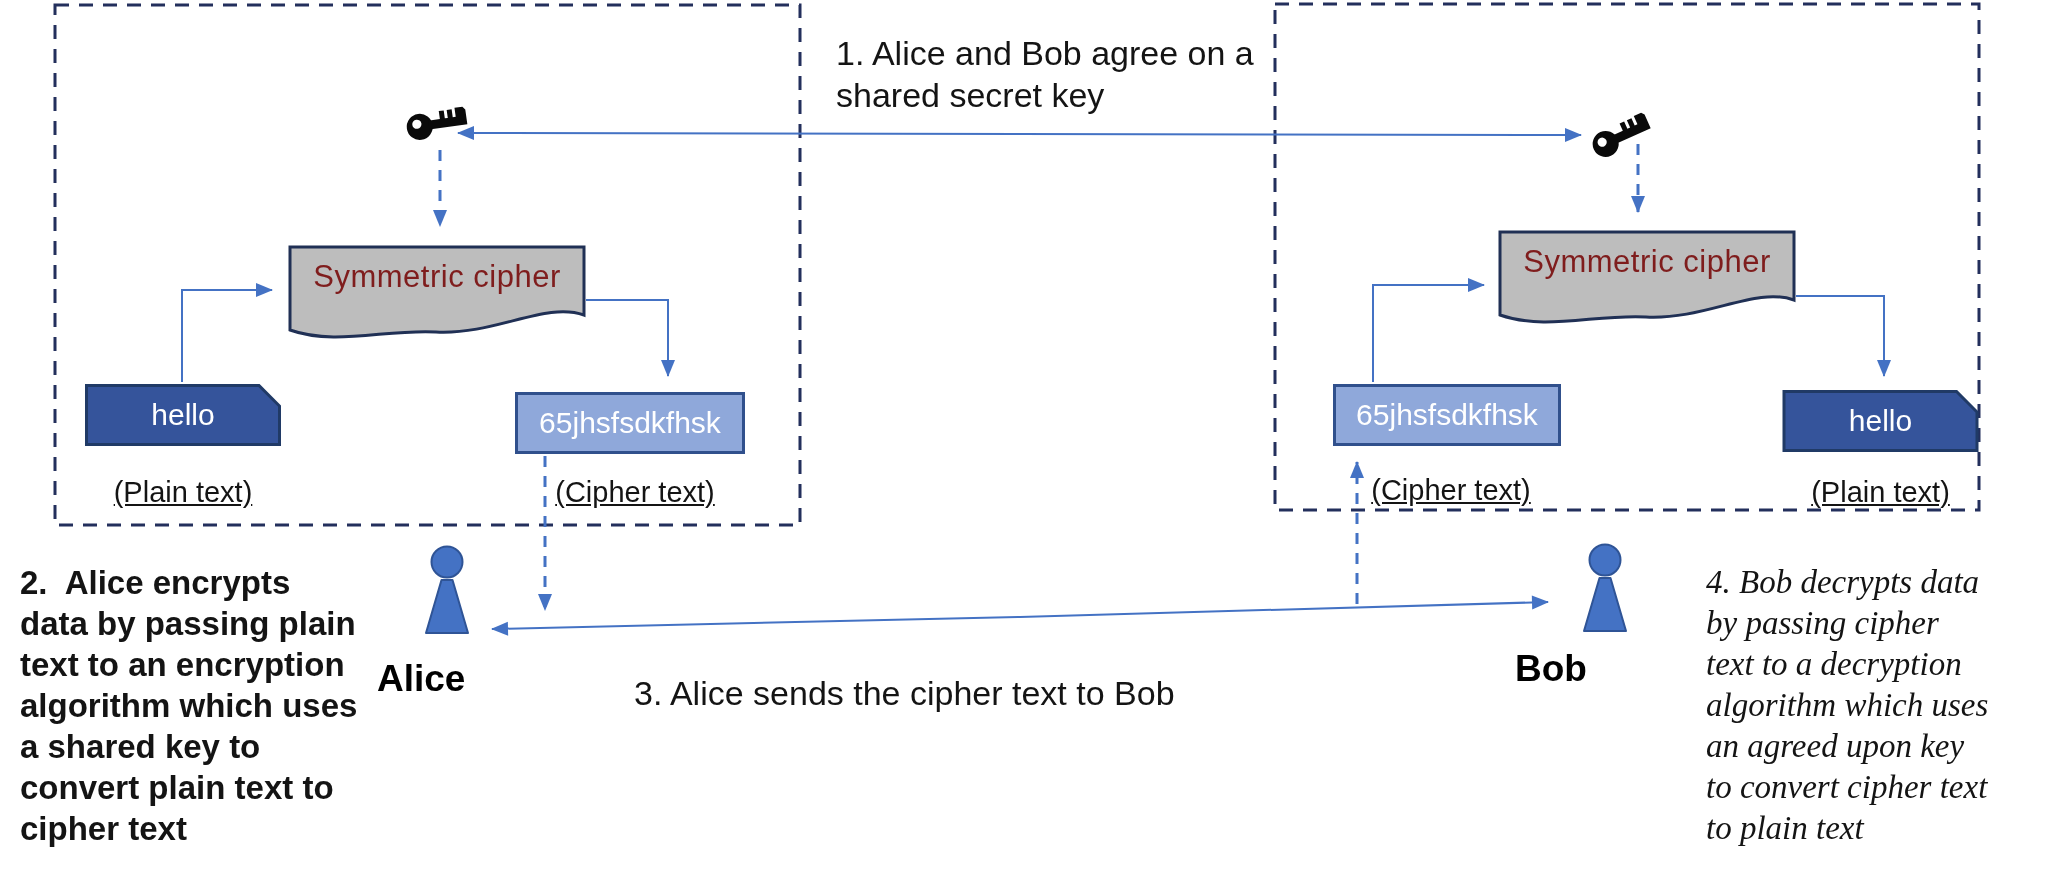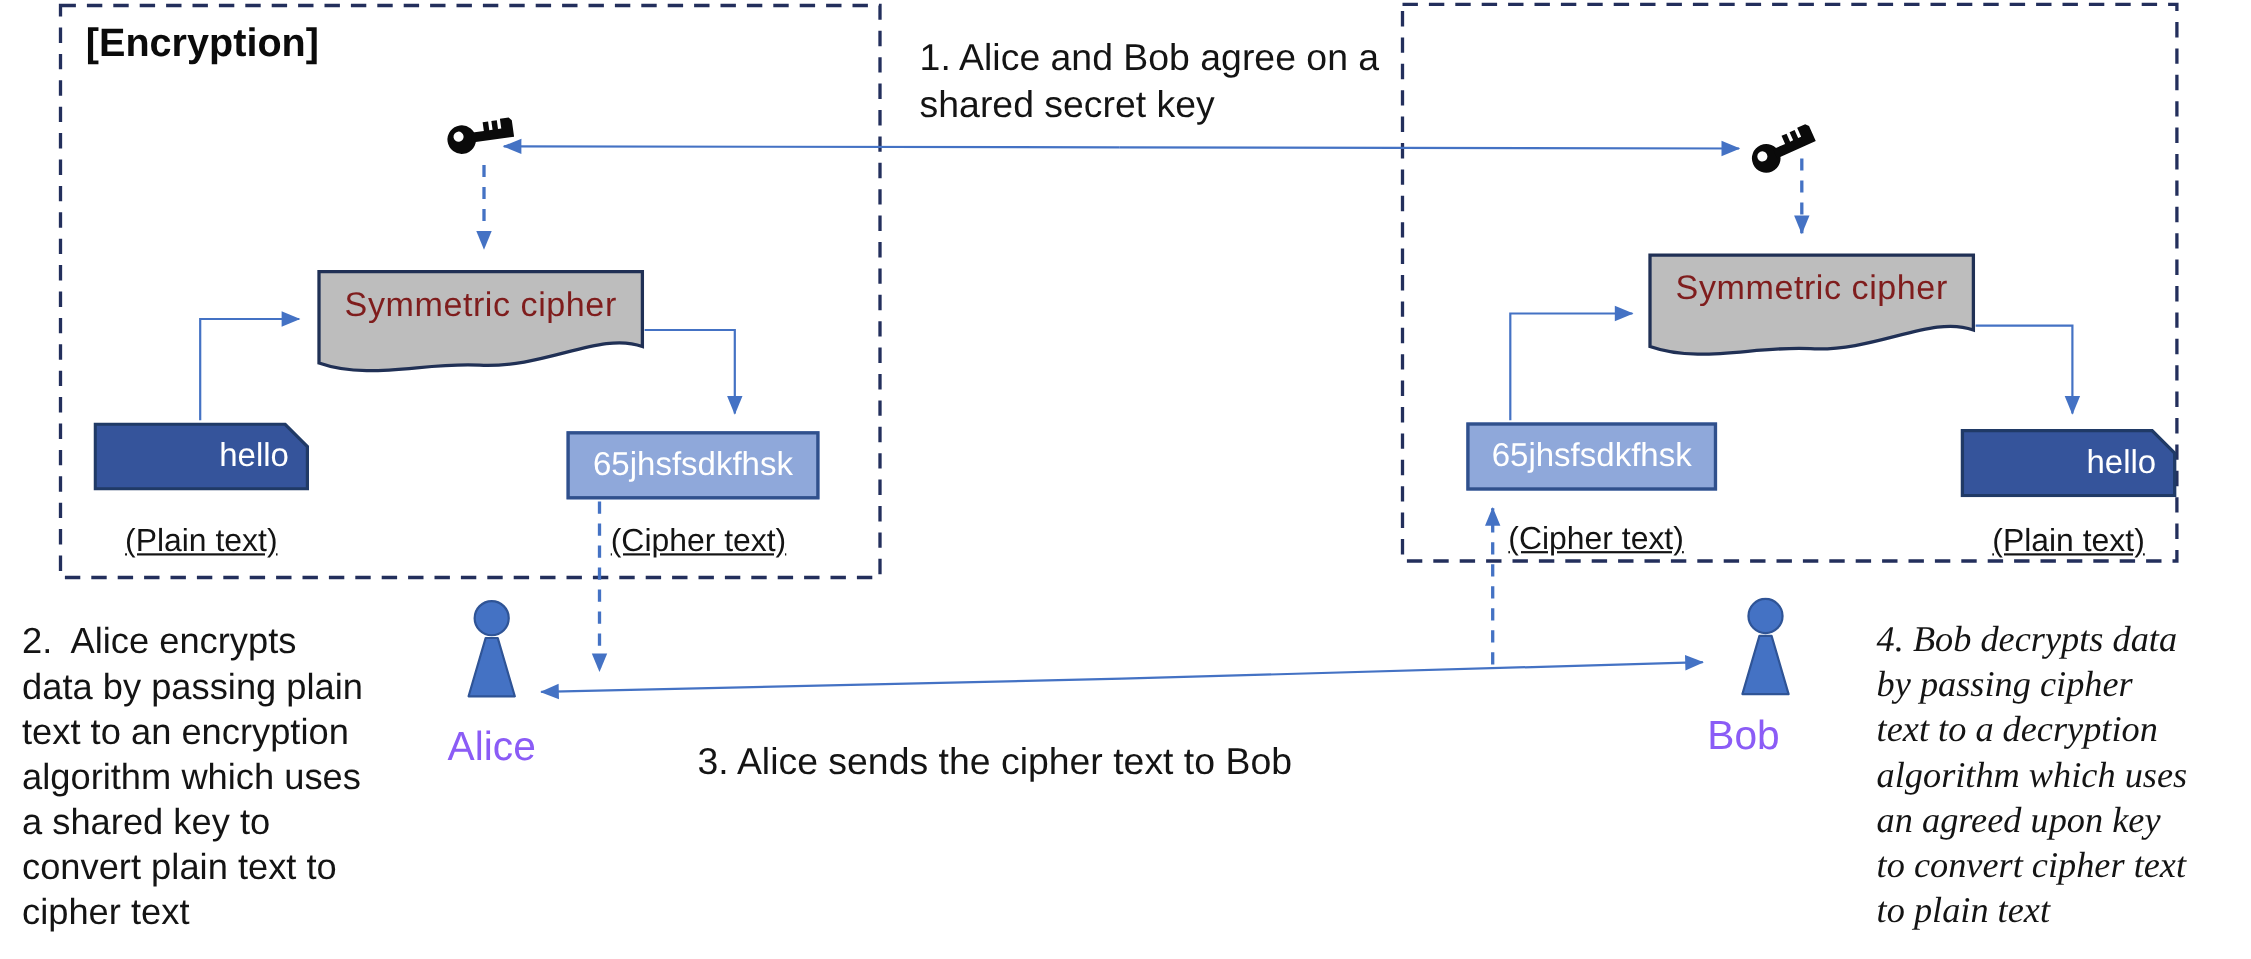--- a/index.html
+++ b/index.html
@@ -13,30 +13,30 @@
   .step-text{font-size:34px;line-height:42px;color:#141414;white-space:pre-wrap;}
   .para{font-size:33px;line-height:41px;color:#141414;white-space:pre-wrap;}
   .para.italic{font-style:italic;}
   .doc-shape{width:298px;height:96px;}
   .doc-label{
     position:absolute;left:0;top:14px;width:100%;text-align:center;
     font-size:31px;color:#7f1d1d;letter-spacing:0.5px;
   }
   .box-label{
     position:absolute;left:0;top:0;width:100%;height:60px;display:flex;
-    align-items:center;justify-content:center;font-size:30px;color:#ffffff;padding-left:48px;
+    align-items:center;justify-content:center;font-size:30px;color:#ffffff;
   }
   .cipher-box{
     background:var(--light-box-fill,#8fa8da);
     border:3px solid var(--light-box-border,#30508c);
     box-sizing:border-box;display:flex;align-items:center;justify-content:center;
     font-size:30px;color:#ffffff;
   }
   .caption{font-size:29px;color:#141414;text-align:center;white-space:nowrap;text-decoration:underline;}
-  .actor-label{font-weight:normal;font-size:37px;color:#8b5cf6;text-align:center;}
+  .actor-label{font-weight:bold;font-size:37px;color:#000000;}
 </style>
 </head>
 <body>
 
 <div class="stage">
 
   <svg class="overlay" width="2046" height="872" viewBox="0 0 2046 872">
     <defs>
       <marker id="mArrow" markerUnits="userSpaceOnUse" markerWidth="20" markerHeight="18" refX="17" refY="8" orient="auto">
         <path d="M1,1 L18,8 L1,15 Z" fill="#4472c4"></path>
@@ -59,21 +59,20 @@
 
     <path d="M1373,382 L1373,285 L1484,285" stroke="#4472c4" stroke-width="2" fill="none" marker-end="url(#mArrow)"></path>
     <path d="M1796,296 L1884,296 L1884,376" stroke="#4472c4" stroke-width="2" fill="none" marker-end="url(#mArrow)"></path>
 
     <path d="M1357,604 L1357,462" stroke="#4472c4" stroke-width="3" fill="none" stroke-dasharray="11 9" marker-end="url(#mArrow)"></path>
 
     <path d="M1020,617 L492,629" stroke="#4472c4" stroke-width="2" fill="none" marker-end="url(#mArrow)"></path>
     <path d="M1020,617 L1548,602" stroke="#4472c4" stroke-width="2" fill="none" marker-end="url(#mArrow)"></path>
   </svg>
 
-  <div class="abs panel-title" style="left:78px;top:18px;">[Encryption]</div>
 
   <svg class="abs" style="left:400px;top:90px;" width="80" height="60" viewBox="0 0 80 60">
     <g transform="rotate(-8 40 30)" fill="#0a0a0a">
       <circle cx="19" cy="34" r="13"></circle>
       <circle cx="16.5" cy="31" r="4.6" fill="#ffffff"></circle>
       <path d="M28,29 H40 V21 H45 V29 H48 V21 H53 V29 H56 V20 H64 L66.5,23 V38 H28 Z"></path>
     </g>
   </svg>
   <svg class="abs" style="left:1582px;top:96px;" width="80" height="66" viewBox="0 0 80 66">
     <g transform="rotate(-24 40 33)" fill="#0a0a0a">
@@ -127,21 +126,21 @@
     <path d="M20.5,35 H31.5 L47,88 H5 Z" fill="#4472c4" stroke="#2f5496" stroke-width="2" stroke-linejoin="round"></path>
   </svg>
   <div class="abs actor-label" style="left:377px;top:658px;width:140px;">Alice</div>
 
   <svg class="abs" style="left:1579px;top:543px;" width="52" height="92" viewBox="0 0 52 92">
     <circle cx="26" cy="17" r="15.5" fill="#4472c4" stroke="#2f5496" stroke-width="2"></circle>
     <path d="M20.5,35 H31.5 L47,88 H5 Z" fill="#4472c4" stroke="#2f5496" stroke-width="2" stroke-linejoin="round"></path>
   </svg>
   <div class="abs actor-label" style="left:1515px;top:648px;width:140px;">Bob</div>
 
-  <div class="abs para" style="left:20px;top:562px;width:360px;">2.  Alice encrypts
+  <div class="abs para" style="left:20px;top:562px;width:360px;font-weight:bold;">2.  Alice encrypts
 data by passing plain
 text to an encryption
 algorithm which uses
 a shared key to
 convert plain text to
 cipher text</div>
   <div class="abs step-text" style="left:634px;top:672px;">3. Alice sends the cipher text to Bob</div>
   <div class="abs para italic" style="left:1706px;top:562px;width:340px;font-family:Liberation Serif, serif;">4. Bob decrypts data
 by passing cipher
 text to a decryption

